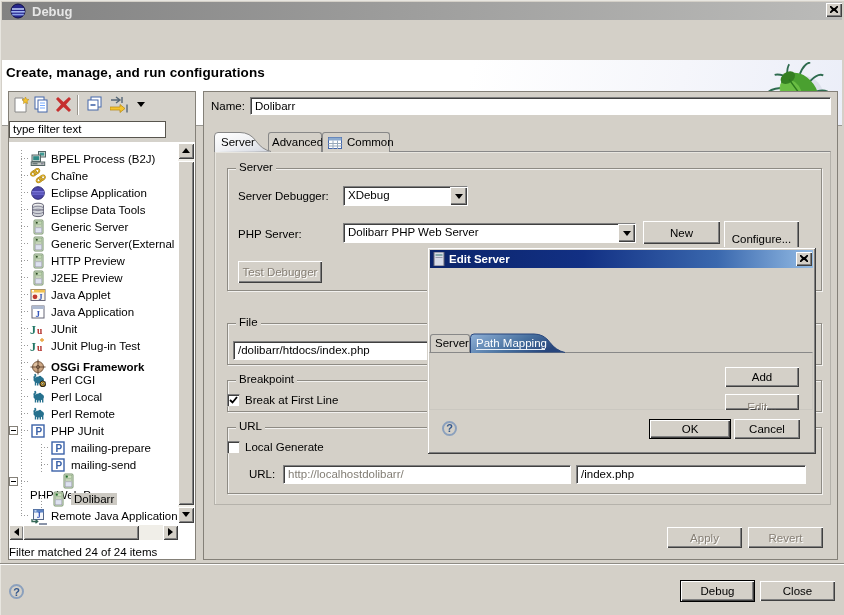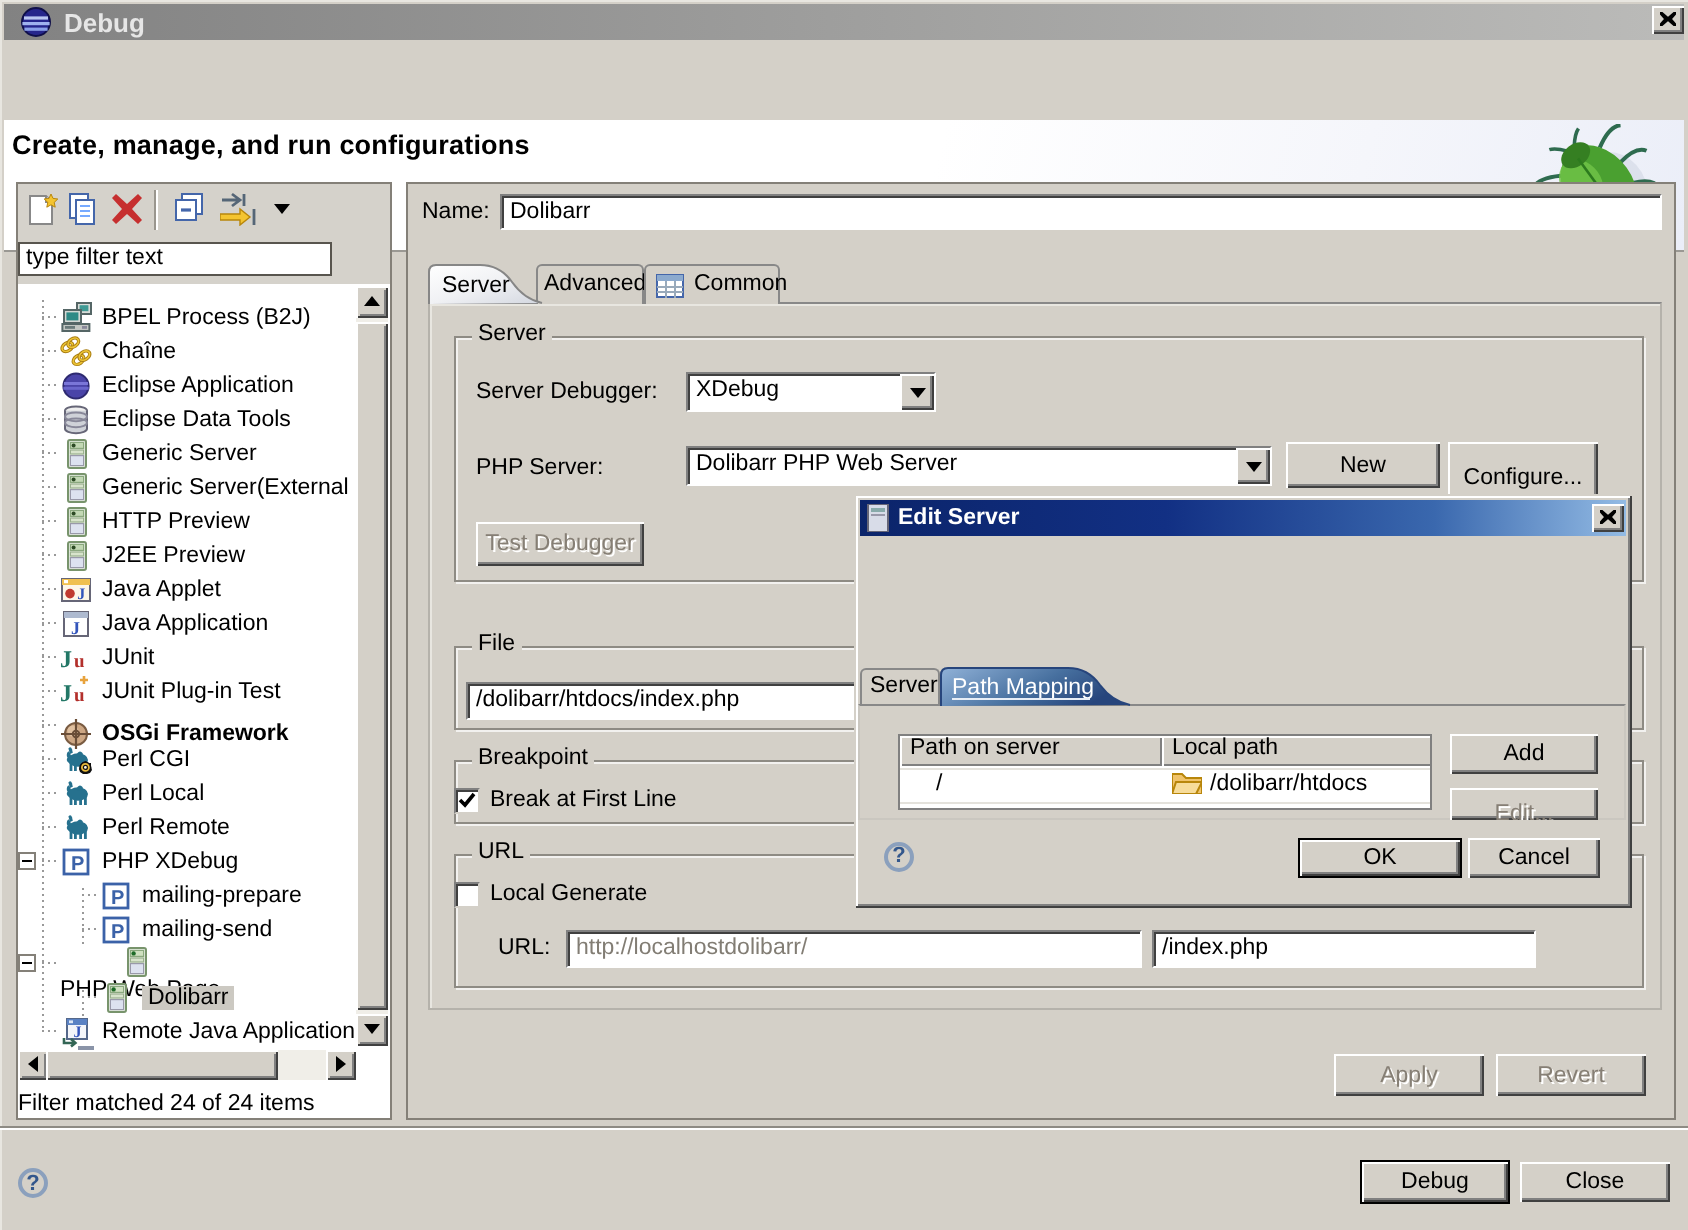--- a/index.html
+++ b/index.html
@@ -374,21 +374,21 @@
           <span>Perl Remote</span>
         </div>
         <div class="abs" style="left:12px;top:271px;width:9px;height:1px;background:repeating-linear-gradient(90deg,#999 0 1px,transparent 1px 3px)"></div>
         <div class="trow" style="left:21px;top:280px;">
           <span class="ticon">
             <svg width="16" height="16" viewBox="0 0 16 16">
               <rect x="2" y="2" width="12" height="12" fill="#fff" stroke="#3b62a8" stroke-width="1.4"></rect>
               <text x="5.5" y="12" font-size="10" font-weight="bold" fill="#3b62a8" font-family="Liberation Sans">P</text>
             </svg>
           </span>
-          <span>PHP XDebug</span>
+          <span>PHP JUnit</span>
         </div>
         <div class="abs" style="left:12px;top:288px;width:9px;height:1px;background:repeating-linear-gradient(90deg,#999 0 1px,transparent 1px 3px)"></div>
         <div class="abs" style="left:0px;top:284px;width:9px;height:9px;background:#fff;border:1px solid #848078"></div>
         <div class="abs" style="left:2px;top:288px;width:5px;height:1px;background:#000"></div>
         <div class="trow" style="left:41px;top:297px;">
           <span class="ticon">
             <svg width="16" height="16" viewBox="0 0 16 16">
               <rect x="2" y="2" width="12" height="12" fill="#fff" stroke="#3b62a8" stroke-width="1.4"></rect>
               <text x="5.5" y="12" font-size="10" font-weight="bold" fill="#3b62a8" font-family="Liberation Sans">P</text>
             </svg>
@@ -546,21 +546,21 @@
     </div>
   <span class="lbl" style="left:245px;top:394px">Break at First Line</span>
 
   <div class="grp" style="left:227px;top:427px;width:595px;height:67px">
       <span>URL</span>
     </div>
   <div class="cb" style="left:227px;top:441px"></div>
   <span class="lbl" style="left:245px;top:441px">Local Generate</span>
   <span class="lbl" style="left:249px;top:468px">URL:</span>
   <div class="tin" style="left:283px;top:465px;width:288px;height:19px;color:#827d74">http://localhostdolibarr/</div>
-  <div class="tin" style="left:576px;top:465px;width:192px;height:19px">/index.php</div>
+  <div class="tin" style="left:576px;top:465px;width:230px;height:19px">/index.php</div>
 
   <div class="btn dis" style="left:667px;top:527px;width:75px;height:21px">Apply</div>
   <div class="btn dis" style="left:748px;top:527px;width:75px;height:21px">Revert</div>
 
   <div id="sep" class="abs"></div>
   <div class="qmark" style="left:9px;top:584px">?</div>
   <div class="btn def" style="left:680px;top:580px;width:75px;height:22px">Debug</div>
   <div class="btn" style="left:760px;top:581px;width:75px;height:20px">Close</div>
 
   <div id="edlg" class="abs"></div>
@@ -588,31 +588,19 @@
             <stop offset=".6" stop-color="#47709f"></stop>
             <stop offset="1" stop-color="#27457c"></stop>
           </linearGradient>
         </defs>
       <text x="6" y="14" font-size="11.5" font-family="Liberation Sans" fill="#fff">Path Mapping</text>
       <rect x="6" y="16" width="69" height="1" fill="#e8eef6"></rect>
     </svg>
   </div>
   <div id="edtbody" class="abs"></div>
 
-  <div id="ptable" class="abs">
-    <div class="th" style="left:0;width:131px">Path on server</div>
-    <div class="th" style="left:131px;width:136px">Local path</div>
-    <span class="abs" style="left:18px;top:18px;font-size:11.5px">/</span>
-    <svg class="abs" style="left:136px;top:17px" width="15" height="12" viewBox="0 0 15 12">
-        <path d="M0 2 L5 2 L7 4 L15 4 L15 12 L0 12 Z" fill="#f0c36b" stroke="#b8860b" stroke-width="1"></path>
-        <path d="M2 6 L15 6 L12 12 L0 12 Z" fill="#f7dc9a" stroke="#b8860b" stroke-width="1"></path>
-      </svg>
-    <span class="abs" style="left:155px;top:18px;font-size:11.5px">/dolibarr/htdocs</span>
-    <div class="abs" style="left:0;top:16px;width:267px;height:1px;background:#e4e2dc"></div>
-    <div class="abs" style="left:0;top:33px;width:267px;height:1px;background:#e4e2dc"></div>
-  </div>
   <div class="btn" style="left:725px;top:367px;width:74px;height:20px">Add</div>
   <div class="btn dis" style="left:725px;top:394px;width:74px;height:16px;align-items:flex-start;padding-top:7px;overflow:hidden;line-height:13px">Edit...</div>
 
   <div class="qmark" style="left:442px;top:421px"><span style="position:relative;top:-1px">?</span></div>
   <div class="btn def" style="left:649px;top:419px;width:82px;height:20px">OK</div>
   <div class="btn" style="left:734px;top:419px;width:66px;height:20px">Cancel</div>
 </div>
 
 </body></html>

